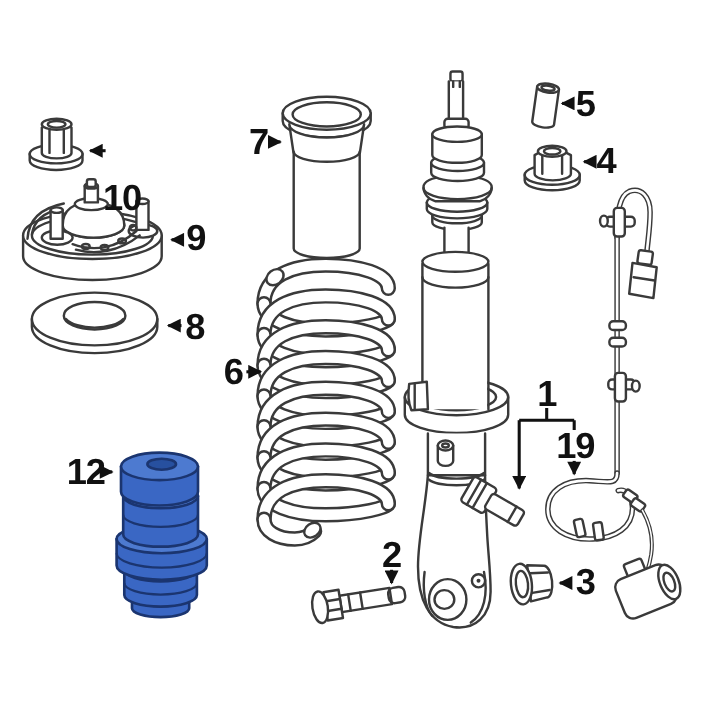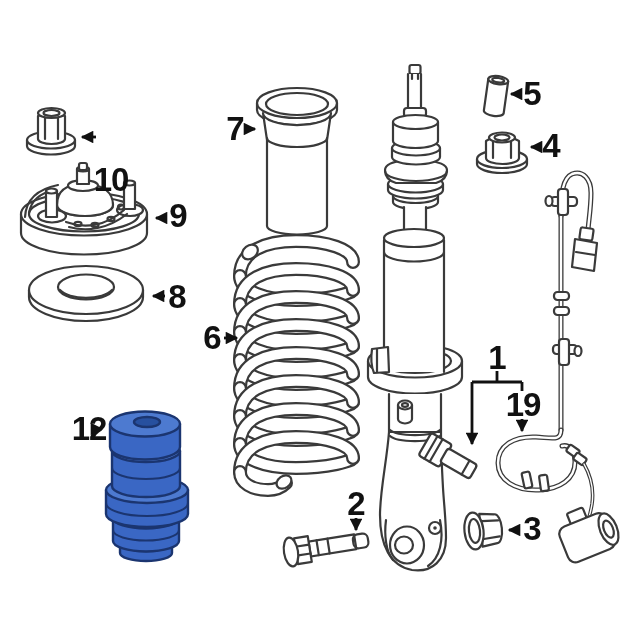--- a/index.html
+++ b/index.html
@@ -314,21 +314,21 @@
     <path class="arrow" marker-end="url(#ah)" d="M 356,518 L 356,530"></path>
     <path class="arrow" marker-end="url(#ah)" d="M 522,419 L 522,431"></path>
     <path class="bracket" d="M 497,371 L 497,382 M 472,382 L 522,382 M 522,382 L 522,391"></path>
     <path class="arrow" marker-end="url(#ah)" d="M 472,382 L 472,444"></path>
   </g>
 </svg>
 
 <div class="lbl" style="left:111px;top:136px;margin-top:44px;">10</div>
 <div class="lbl" style="left:178px;top:216px;">9</div>
 <div class="lbl" style="left:177px;top:297px;">8</div>
-<div class="lbl" style="left:89px;top:429px;">12</div>
+<div class="lbl" style="left:78px;top:429px;">12</div>
 <div class="lbl" style="left:235px;top:129px;">7</div>
 <div class="lbl" style="left:212px;top:338px;">6</div>
 <div class="lbl" style="left:532px;top:94px;">5</div>
 <div class="lbl" style="left:551px;top:146px;">4</div>
 <div class="lbl" style="left:497px;top:358px;">1</div>
 <div class="lbl" style="left:523px;top:405px;">19</div>
 <div class="lbl" style="left:532px;top:529px;">3</div>
 <div class="lbl" style="left:356px;top:504px;">2</div>
 
 </div>

